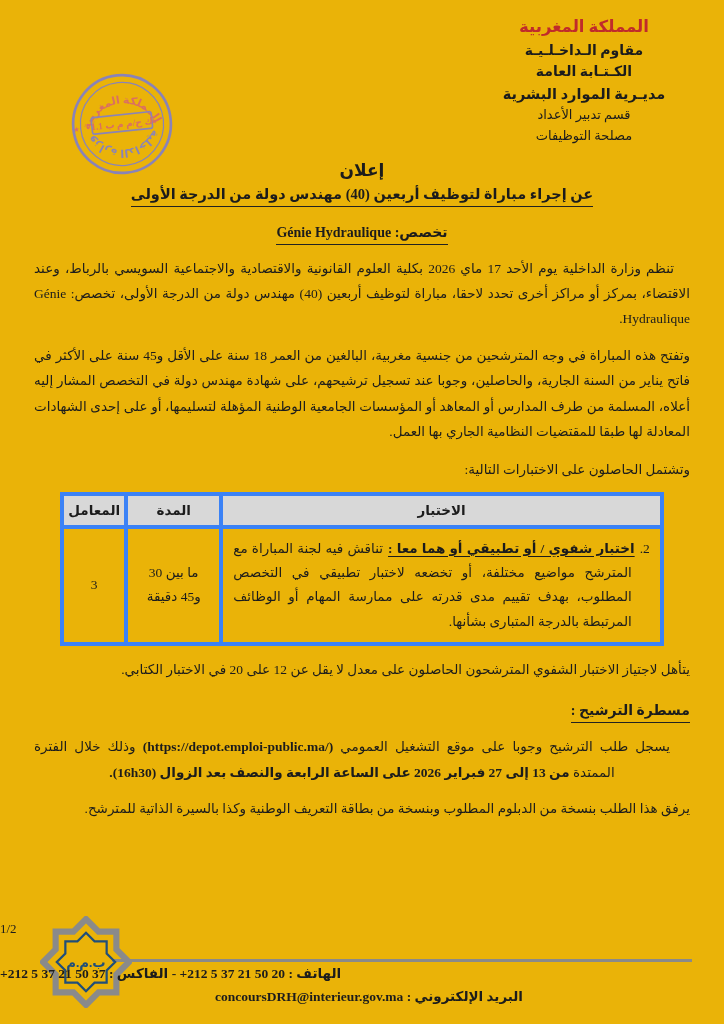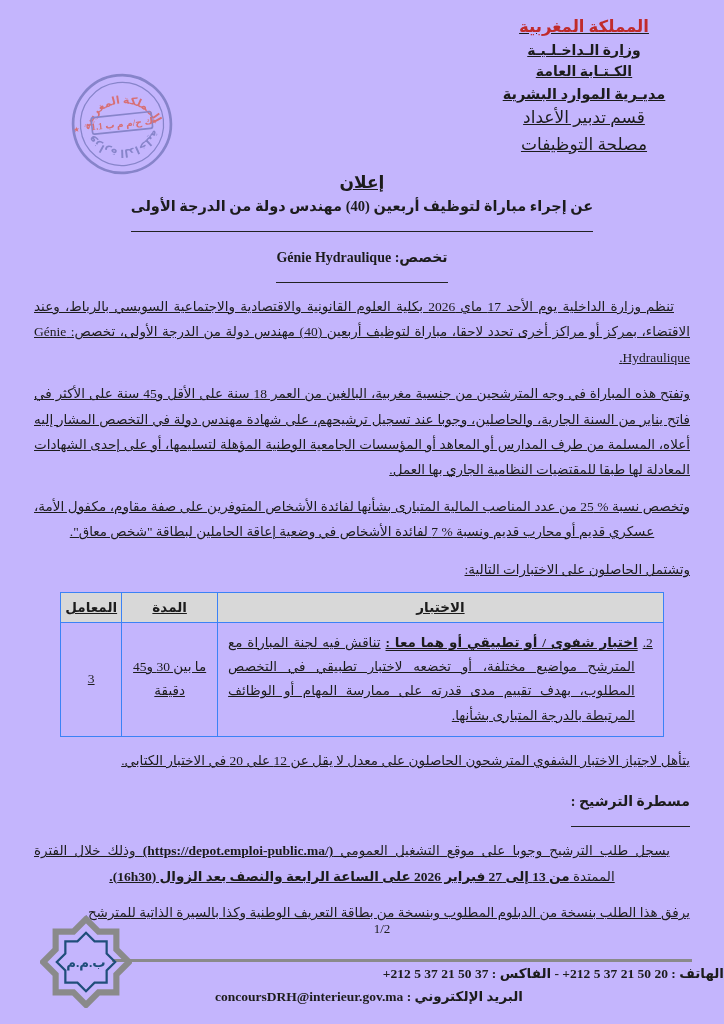--- a/index.html
+++ b/index.html
@@ -4,39 +4,38 @@
 <style>
   * { margin: 0; padding: 0; box-sizing: border-box; }
   html, body { background: #e8e8e8; }
   body { font-family: "Liberation Serif", "DejaVu Sans", serif; }
 
   .page {
     position: relative;
     width: 724px;
     height: 1024px;
     margin: 0 auto;
-    background: #c4b5fd;
+    background: #eab308;
     color: #1c1c1c;
     direction: rtl;
     overflow: hidden;
-    text-decoration: underline;
   }
 
   
   .gov-header {
     width: 252px;
     margin: 14px 14px 0 0;
     text-align: center;
     line-height: 1.55;
   }
   .gov-kingdom  { color: #c02b2b; font-weight: bold; font-size: 16.5px; }
   .gov-ministry { font-weight: bold; font-size: 14px; }
   .gov-secretariat { font-weight: bold; font-size: 14px; }
   .gov-directorate { font-weight: bold; font-size: 14.5px; }
-  .gov-division, .gov-service { font-size: 17px; }
+  .gov-division, .gov-service { font-size: 13px; }
 
   .stamp {
     position: absolute;
     top: 72px;
     left: 70px;
     width: 104px;
     height: 104px;
     opacity: .92;
     transform: rotate(-6deg);
   }
@@ -57,21 +56,21 @@
   }
   .announce-specialty {
     text-align: center;
     font-size: 14px;
     font-weight: bold;
     margin-top: 17px;
   }
   .underlined-block {
     display: inline-block;
     border-bottom: 1.5px solid #222;
-    padding-bottom: 16px;
+    padding-bottom: 3px;
   }
 
   
   .para {
     font-size: 13.5px;
     line-height: 1.88;
     text-align: justify;
     margin-top: 11px;
   }
   .para-indent { text-indent: 16px; }
@@ -80,21 +79,21 @@
   .bold-seg { font-weight: bold; }
   .ltr-seg { direction: ltr; unicode-bidi: isolate; }
 
   
   table.exams {
     width: 92%;
     margin: 9px auto 0 auto;
     border-collapse: collapse;
     font-size: 13.5px;
   }
-  table.exams th, table.exams td { border: 1px solid #3b82f6; }
+  table.exams th, table.exams td { border: 4px solid #3b82f6; }
   table.exams th {
     background: #d8d8d8;
     font-weight: bold;
     padding: 6px 4px;
     text-align: center;
   }
   table.exams td { padding: 8px 10px; line-height: 1.8; vertical-align: middle; }
   td.exam-cell { text-align: justify; }
   .exam-item { padding-right: 18px; text-indent: -18px; }
   .exam-num { margin-left: 5px; }
@@ -112,59 +111,57 @@
     font-size: 14px;
     font-weight: bold;
     margin-top: 20px;
   }
   .proc-p1 { text-indent: 20px; }
 
   
   .page-number {
     position: absolute;
     top: 921px; left: 0; right: 0;
-    text-align: center;
     font-size: 13px;
     direction: ltr;
-    margin-left: 40px;
   }
   .footer-rule {
     position: absolute;
     top: 959px; left: 112px; right: 32px;
     height: 3px;
     background: #8a8a8a;
   }
   .footer-star {
     position: absolute;
     top: 916px; left: 40px;
     width: 92px; height: 92px;
   }
   .contact-line {
     position: absolute;
-    top: 965px; left: 9px; right: 0;
-    text-align: right;
+    top: 965px; left: 0; right: 0;
+    text-align: left;
     font-size: 13.5px;
     font-weight: bold;
   }
   .email-line {
     position: absolute;
     top: 988px; left: 14px; right: 0;
     text-align: center;
     font-size: 13.5px;
     font-weight: bold;
   }
 </style>
 </head>
 <body>
 
 <div class="page">
 
   <div class="gov-header">
     <div class="gov-kingdom">المملكة المغربية</div>
-    <div class="gov-ministry">وزارة الـداخـلـيـة</div>
+    <div class="gov-ministry">مقاوم الـداخـلـيـة</div>
     <div class="gov-secretariat">الكـتـابة العامة</div>
     <div class="gov-directorate">مديـرية الموارد البشرية</div>
     <div class="gov-division">قسم تدبير الأعداد</div>
     <div class="gov-service">مصلحة التوظيفات</div>
   </div>
 
   <svg class="stamp" viewBox="0 0 100 100">
     <circle cx="50" cy="50" r="47" fill="none" stroke="#8280c6" stroke-width="2.6"></circle>
     <circle cx="50" cy="50" r="40" fill="none" stroke="#8280c6" stroke-width="1.2"></circle>
     <defs>
@@ -195,21 +192,20 @@
       <span class="underlined-block">
         <span>تخصص:</span>
         <span class="ltr-seg">Génie Hydraulique</span>
       </span>
     </div>
 
     <p class="para para-indent">تنظم وزارة الداخلية يوم الأحد 17 ماي 2026 بكلية العلوم القانونية والاقتصادية والاجتماعية السويسي بالرباط، وعند الاقتضاء، بمركز أو مراكز أخرى تحدد لاحقا، مباراة لتوظيف أربعين (40) مهندس دولة من الدرجة الأولى، تخصص: Génie Hydraulique.</p>
 
     <p class="para">وتفتح هذه المباراة في وجه المترشحين من جنسية مغربية، البالغين من العمر 18 سنة على الأقل و45 سنة على الأكثر في فاتح يناير من السنة الجارية، والحاصلين، وجوبا عند تسجيل ترشيحهم، على شهادة مهندس دولة في التخصص المشار إليه أعلاه، المسلمة من طرف المدارس أو المعاهد أو المؤسسات الجامعية الوطنية المؤهلة لتسليمها، أو على إحدى الشهادات المعادلة لها طبقا للمقتضيات النظامية الجاري بها العمل.</p>
 
-    <p class="para center-last">وتخصص نسبة % 25 من عدد المناصب المالية المتبارى بشأنها لفائدة الأشخاص المتوفرين على صفة مقاوم، مكفول الأمة، عسكري قديم أو محارب قديم ونسبة % 7 لفائدة الأشخاص في وضعية إعاقة الحاملين لبطاقة "شخص معاق".</p>
 
     <p class="para intro-line">وتشتمل الحاصلون على الاختبارات التالية:</p>
 
     <table class="exams">
       <colgroup>
         <col style="width:74.5%">
         <col style="width:16%">
         <col style="width:9.5%">
       </colgroup>
       <thead>

